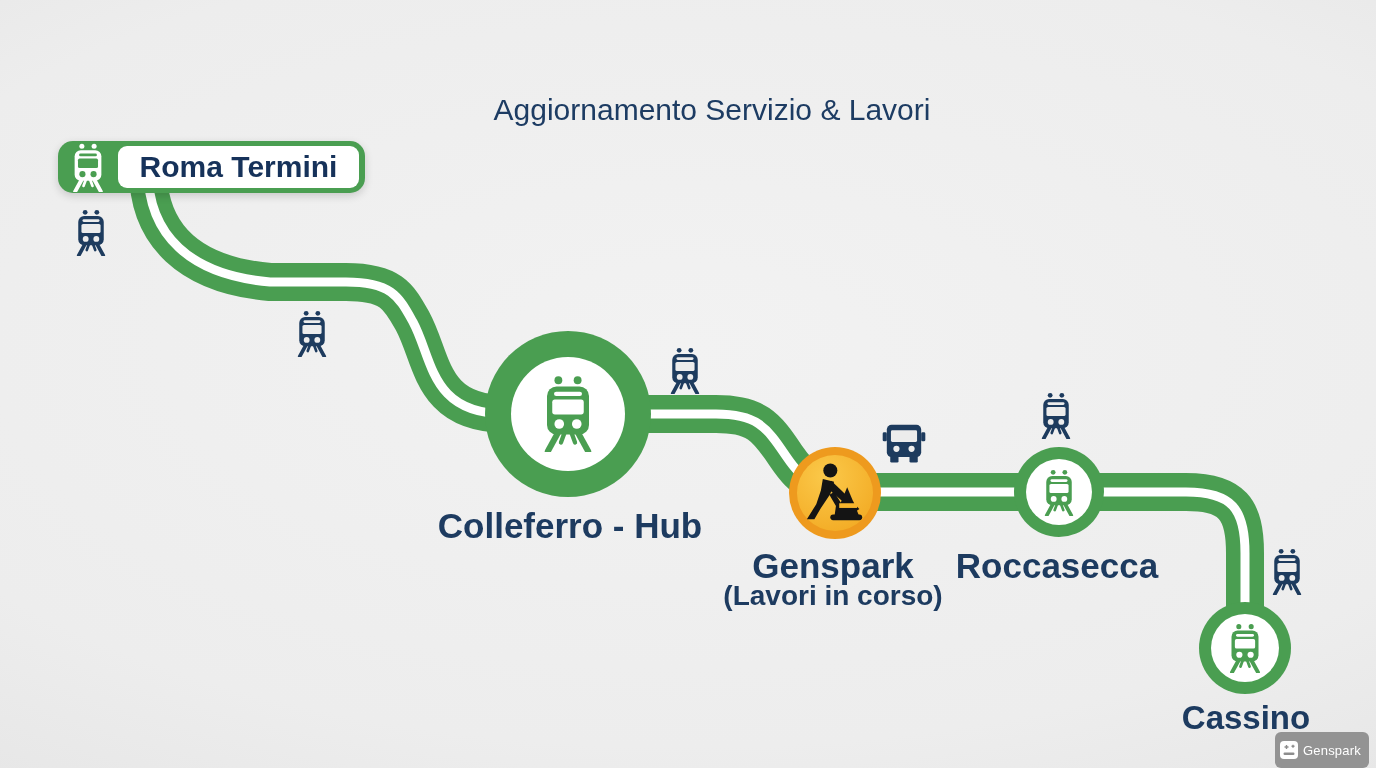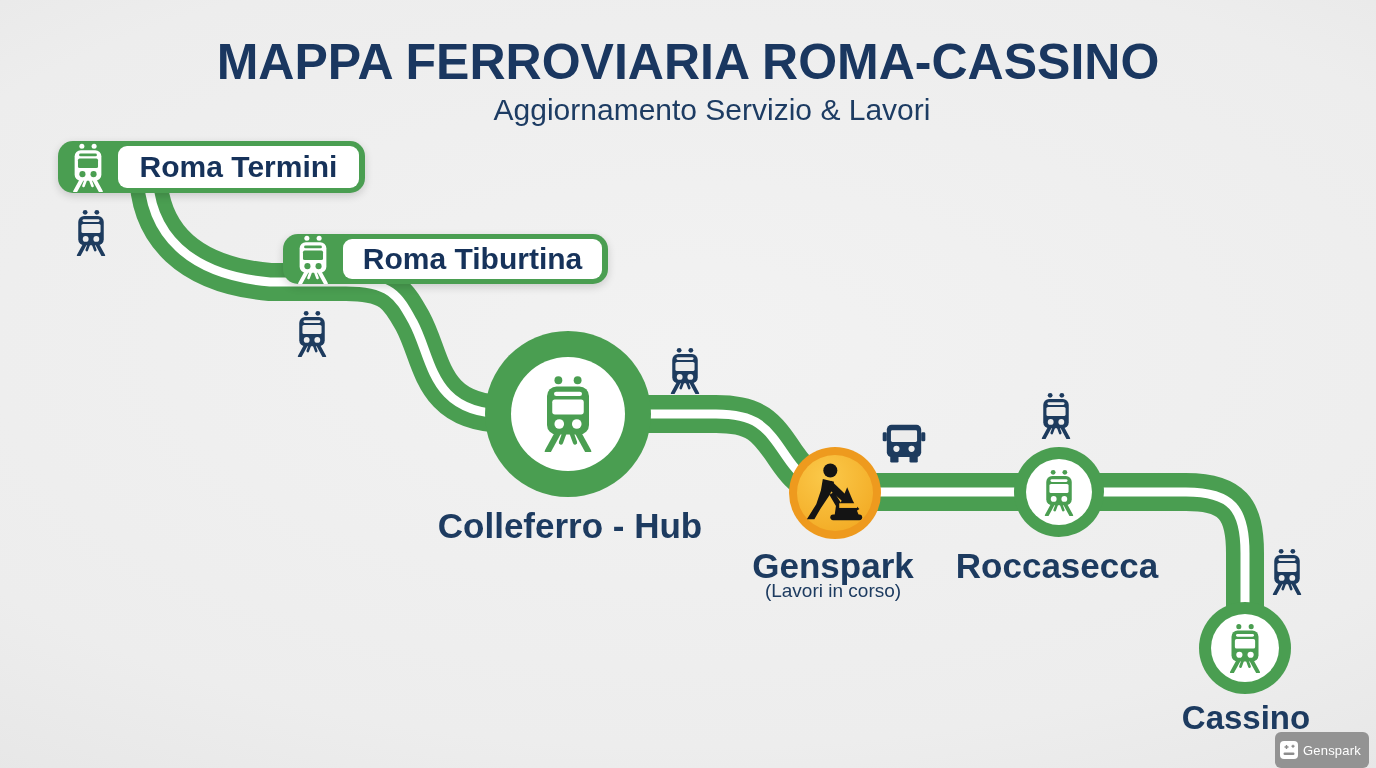--- a/index.html
+++ b/index.html
@@ -27,36 +27,35 @@
   .badge .label {
     flex:1; background:#ffffff; border-radius:9px; margin:5px 6px 5px 0;
     align-self:stretch; display:flex; align-items:center; justify-content:center;
     font-weight:700; font-size:30px; color:#16325a; white-space:nowrap;
   }
 
   .slabel {
     position:absolute; transform:translateX(-50%);
     color:#1d3b60; font-weight:700; font-size:35px; white-space:nowrap;
   }
-  .slabel.sub { font-weight:400; font-size:19px; }
+  .slabel.sub { font-weight:700; font-size:28px; }
   .slabel.big { font-size:33px; }
 
   .watermark {
     position:absolute; left:1275px; top:732px; height:36px;
     background:rgba(128,128,128,0.82); border-radius:6px;
     display:flex; align-items:center; gap:5px; padding:0 8px 0 5px;
   }
   .watermark .wm-label { color:#ffffff; font-size:13px; letter-spacing:.2px; }
 </style>
 </head>
 <body>
 
 <div class="canvas">
 
-  <div class="title">MAPPA FERROVIARIA ROMA-CASSINO</div>
   <div class="subtitle">Aggiornamento Servizio &amp; Lavori</div>
 
   <svg class="map" width="1376" height="768" viewBox="0 0 1376 768">
     <defs>
       <symbol id="train" viewBox="0 0 64 88">
         <circle cx="21" cy="6" r="4.5" fill="var(--b,#000)"></circle>
         <circle cx="43" cy="6" r="4.5" fill="var(--b,#000)"></circle>
         <path d="M20,67 L9,87" stroke="var(--b,#000)" stroke-width="7" stroke-linecap="round" fill="none"></path>
         <path d="M44,67 L55,87" stroke="var(--b,#000)" stroke-width="7" stroke-linecap="round" fill="none"></path>
         <path d="M28,66 L24,77" stroke="var(--b,#000)" stroke-width="5" stroke-linecap="round" fill="none"></path>
@@ -132,28 +131,20 @@
 
   <div class="badge" style="left:58px; top:141px; width:307px; height:52px;">
     <div class="icon-box">
       <svg width="36" height="49" viewBox="0 0 64 88">
         <use href="#train" style="--b:#ffffff;--h:#4a9e51"></use>
       </svg>
     </div>
     <div class="label">Roma Termini</div>
   </div>
 
-  <div class="badge" style="left:283px; top:234px; width:325px; height:50px;">
-    <div class="icon-box">
-      <svg width="36" height="49" viewBox="0 0 64 88">
-        <use href="#train" style="--b:#ffffff;--h:#4a9e51"></use>
-      </svg>
-    </div>
-    <div class="label">Roma Tiburtina</div>
-  </div>
 
   <div class="slabel" style="left:570px; top:506px;">Colleferro - Hub</div>
   <div class="slabel" style="left:833px; top:546px;">Genspark</div>
   <div class="slabel sub" style="left:833px; top:580px;">(Lavori in corso)</div>
   <div class="slabel" style="left:1057px; top:546px;">Roccasecca</div>
   <div class="slabel big" style="left:1246px; top:699px;">Cassino</div>
 
   <div class="watermark">
     <svg width="18" height="18" viewBox="0 0 18 18">
       <rect x="0" y="0" width="18" height="18" rx="4" fill="#ffffff"></rect>

